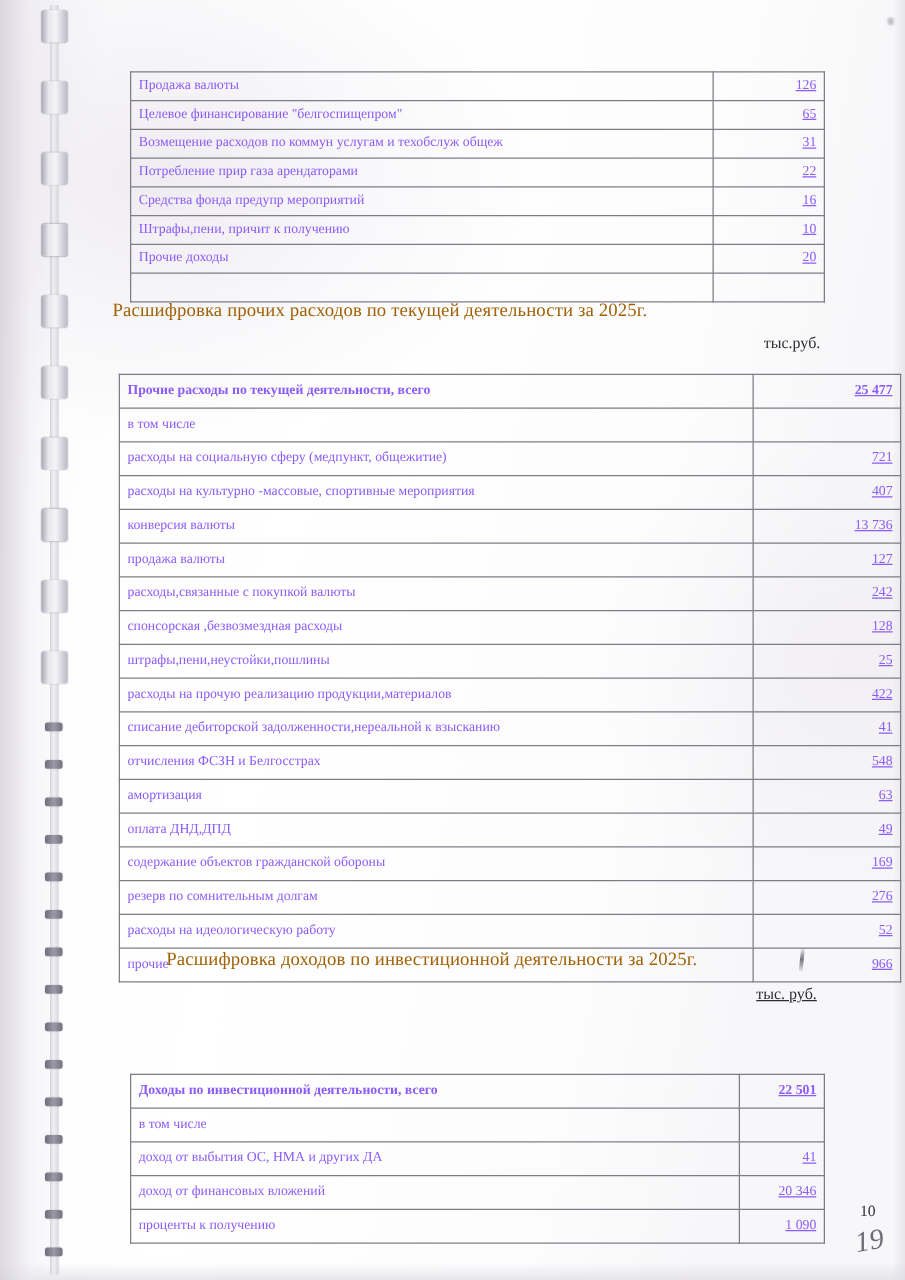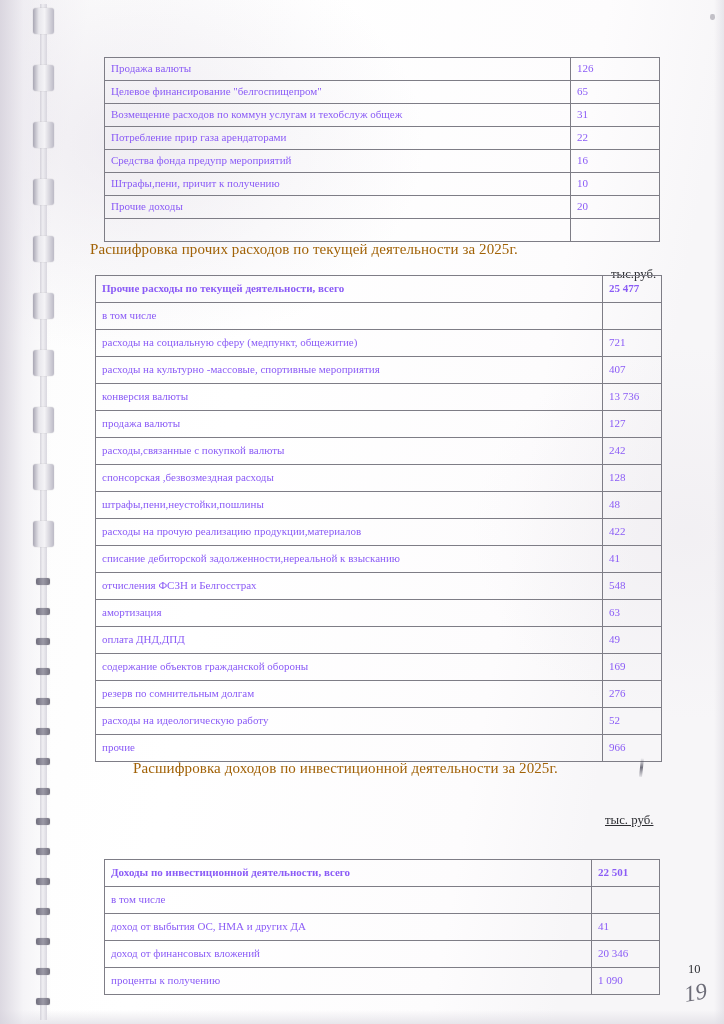--- a/index.html
+++ b/index.html
@@ -95,33 +95,34 @@
     line-height: 1.15;
     color: #8b5cf6;
   }
   table.doc-table td {
     border: 1px solid #7e7d86;
     padding: 2px 6px 3px 6px;
     vertical-align: middle;
     background: transparent;
   }
   td.num {
-    text-align: left;
+    text-align: right;
     padding-right: 7px;
     white-space: nowrap;
+    text-decoration: underline;
   }
   td.bold, .bold { font-weight: bold; }
 
   
   #table-incomes-tail { left: 104px; top: 57px; width: 556px; }
   #table-incomes-tail td.label { width: 453px; }
   #table-incomes-tail td { height: 17px; }
 
   
-  #table-other-expenses { left: 95px; top: 275px; width: 567px; }
+  #table-other-expenses { left: 95px; top: 299px; width: 626px; }
   #table-other-expenses td.label { width: 494px; }
   #table-other-expenses td { height: 21px; }
 
   
   #table-investment-income { left: 104px; top: 833px; width: 556px; margin-top: 26px; }
   #table-investment-income td.label { width: 474px; }
   #table-investment-income td { height: 21px; }
 
   .section-heading {
     position: absolute;
@@ -133,21 +134,21 @@
   #heading-other-expenses { left: 90px; top: 241px; }
   #heading-investment-income { left: 133px; top: 760px; }
 
   .unit-label {
     position: absolute;
     font-size: 12.8px;
     white-space: nowrap;
     color: #2c2d32;
   }
   #unit-other-expenses { left: 611px; top: 267px; }
-  #unit-investment-income { left: 605px; top: 813px; text-decoration: underline; }
+  #unit-investment-income { left: 605px; top: 788px; text-decoration: underline; }
 
   .page-number {
     position: absolute;
     left: 688px; top: 962px;
     font-size: 12.5px;
     color: #2d2e33;
   }
   .hand-mark {
     position: absolute;
     left: 684px; top: 980px;
@@ -275,21 +276,21 @@
         <tr>
           <td class="label">расходы,связанные с покупкой валюты</td>
           <td class="num">242</td>
         </tr>
         <tr>
           <td class="label">спонсорская ,безвозмездная расходы</td>
           <td class="num">128</td>
         </tr>
         <tr>
           <td class="label">штрафы,пени,неустойки,пошлины</td>
-          <td class="num">48</td>
+          <td class="num">25</td>
         </tr>
         <tr>
           <td class="label">расходы на прочую реализацию продукции,материалов</td>
           <td class="num">422</td>
         </tr>
         <tr>
           <td class="label">списание дебиторской задолженности,нереальной к взысканию</td>
           <td class="num">41</td>
         </tr>
         <tr>

